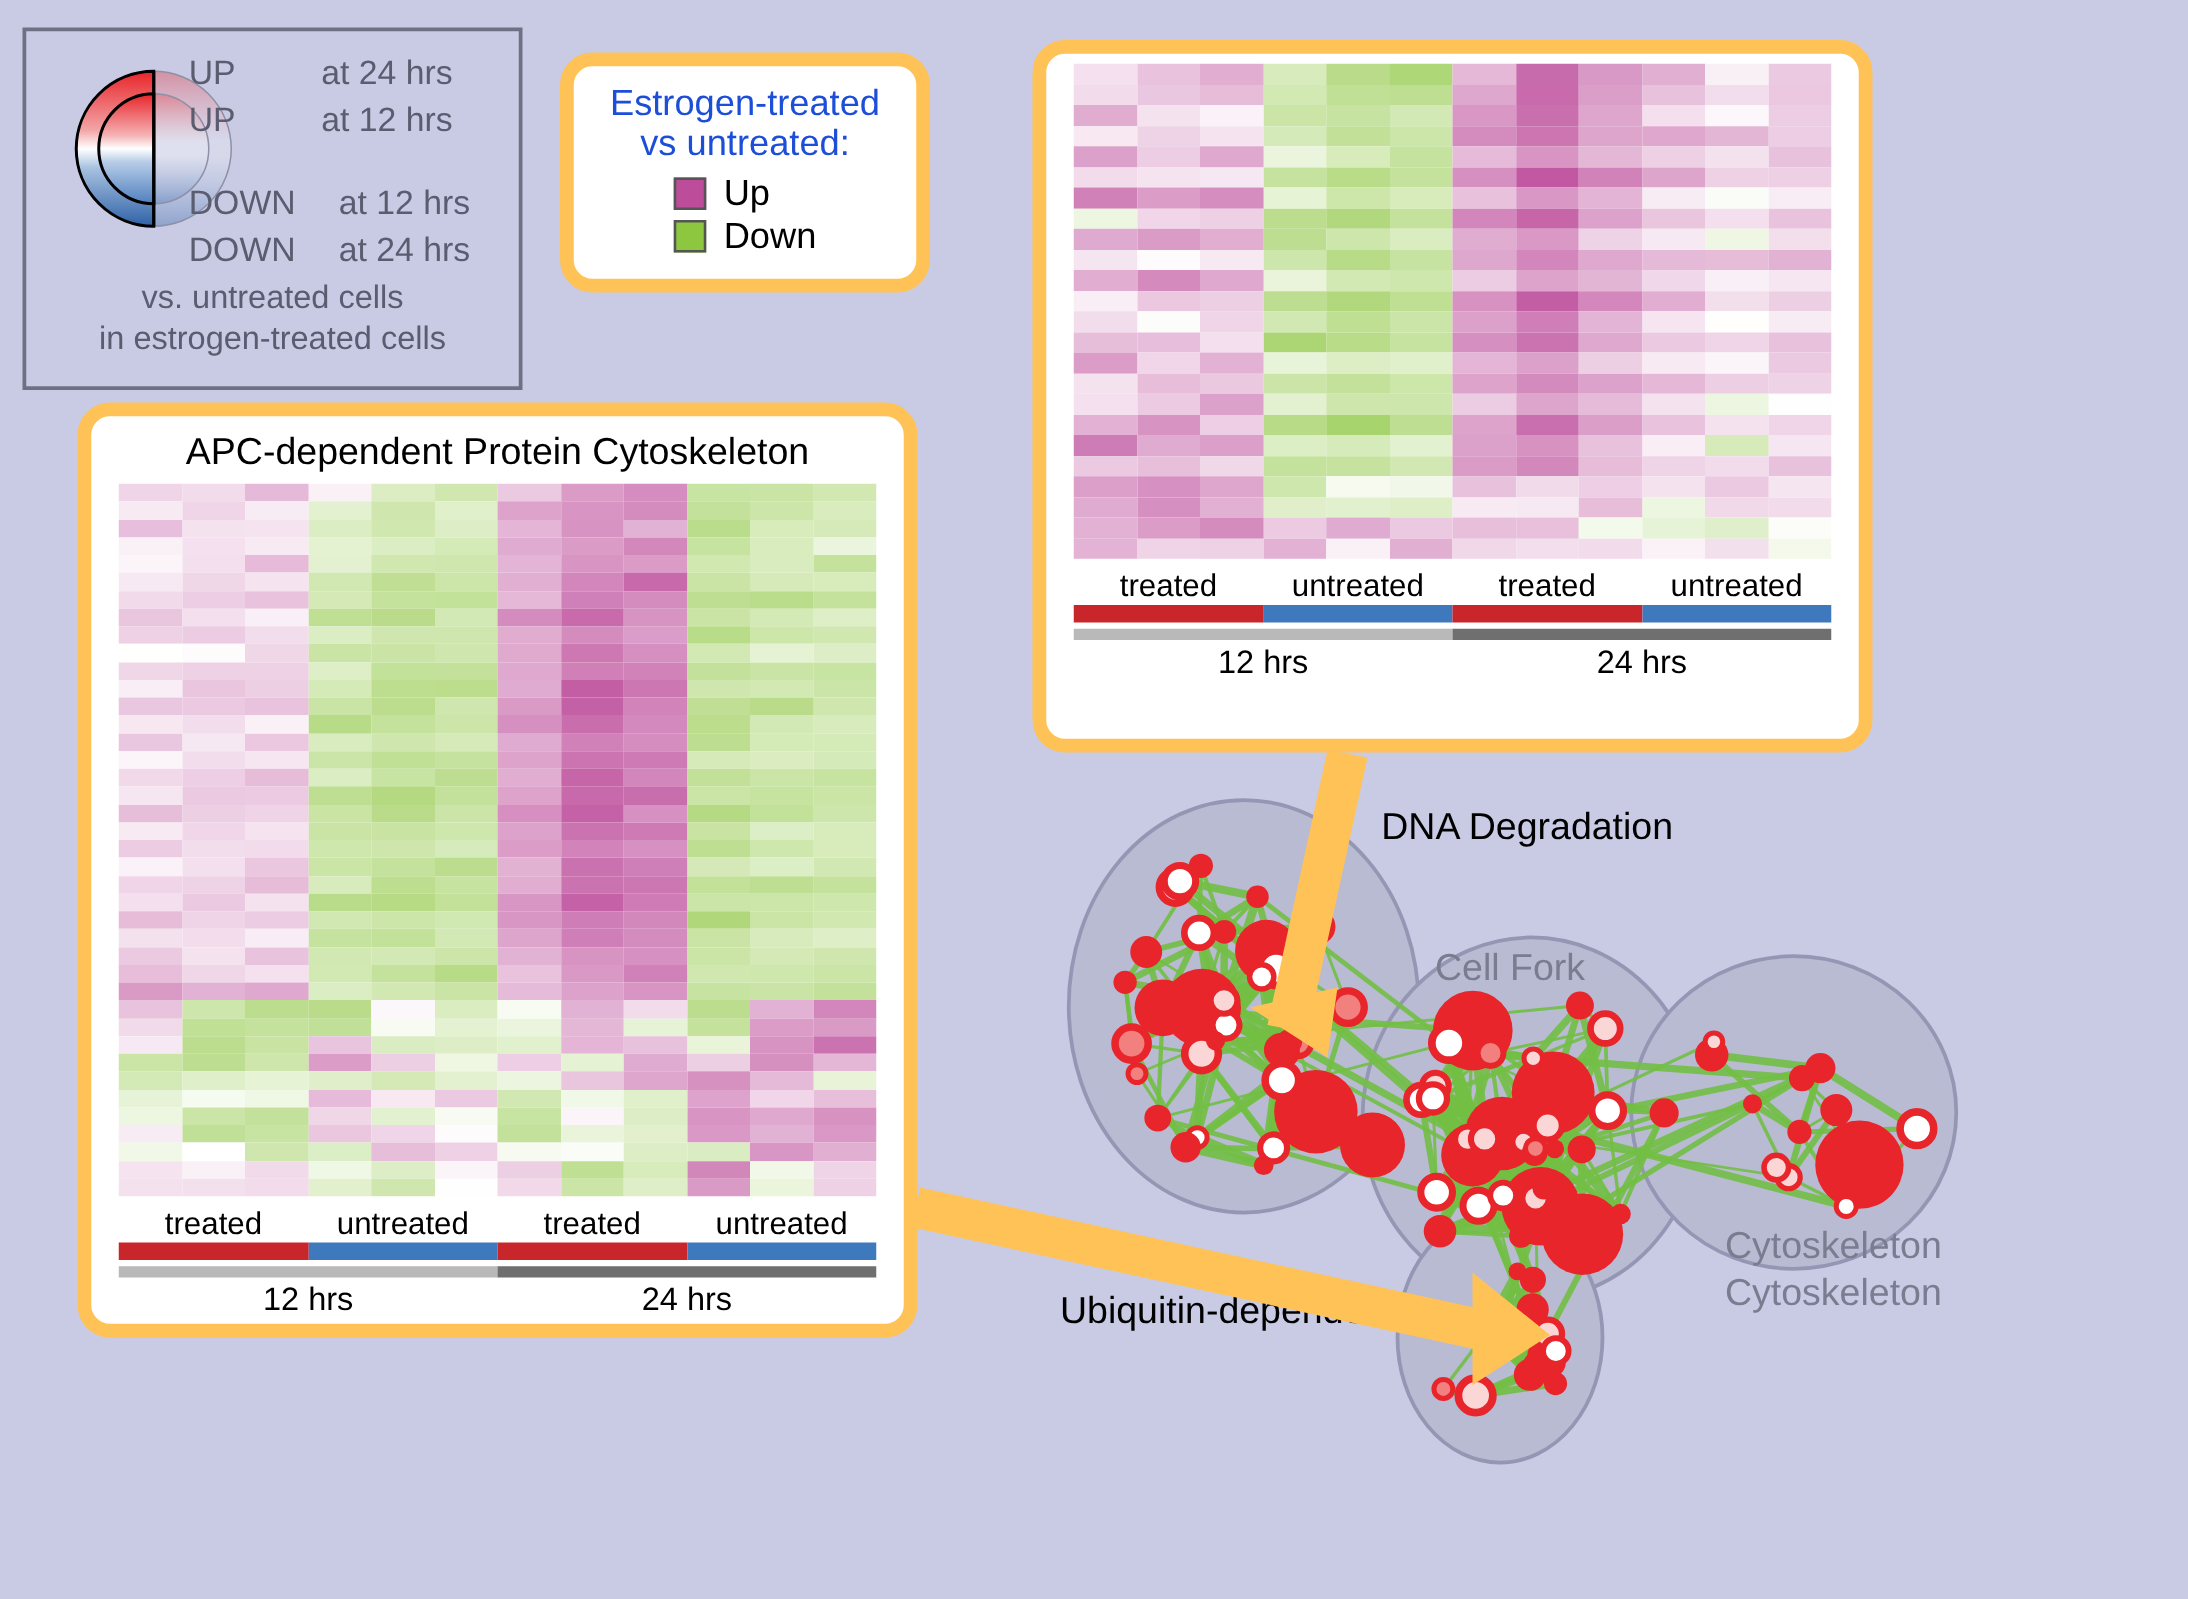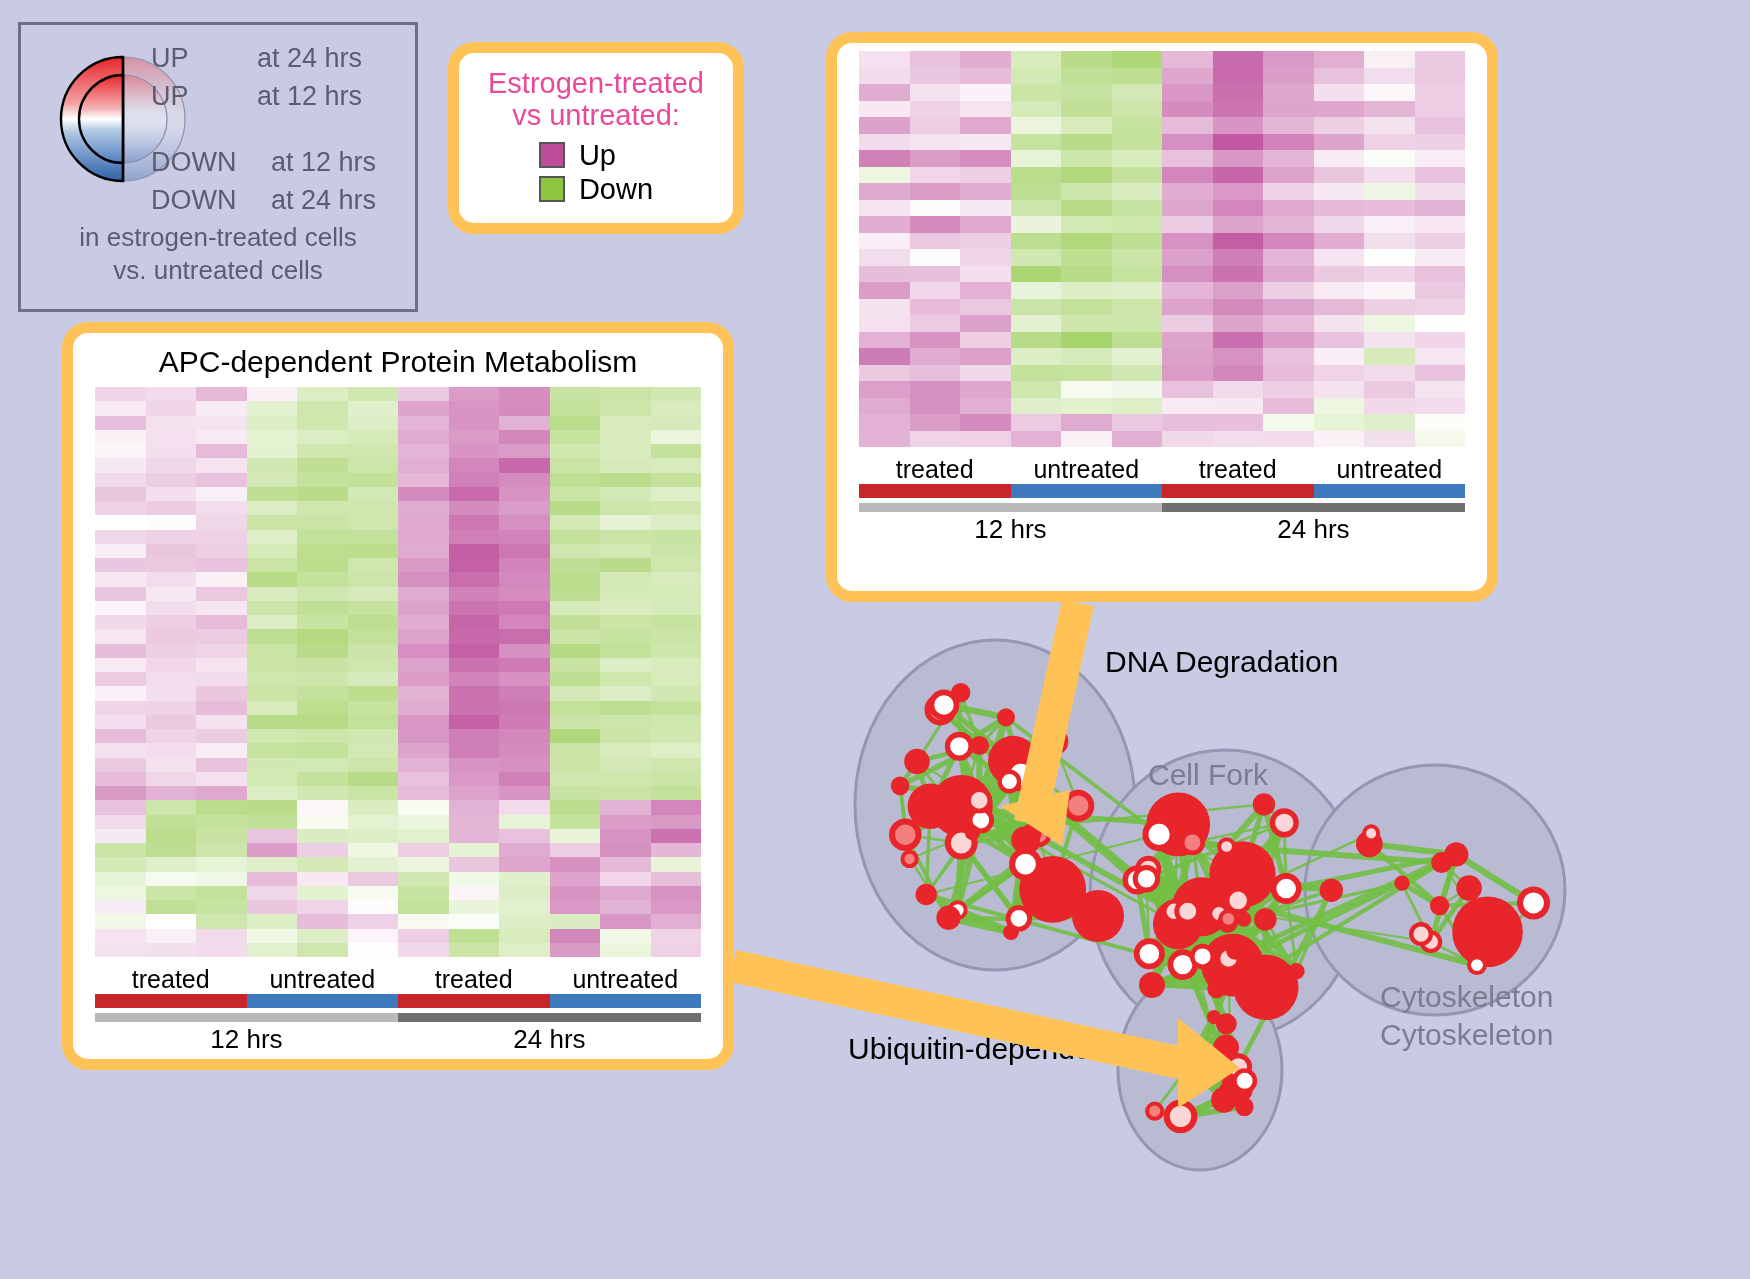--- a/index.html
+++ b/index.html
@@ -31,21 +31,21 @@
   .panel{
     background:#ffffff;
     border:11px solid #ffc257;
     border-radius:26px;
     box-sizing:border-box;
   }
 
   
   #legend-panel{left:448px;top:42px;width:296px;height:192px;}
   #legend-inner{padding:14px 0 0 0;text-align:center;}
-  .legend-title{font-size:29px;color:#ec4899;line-height:1.12;font-weight:400;}
+  .legend-title{font-size:29px;color:#1d4ed8;line-height:1.12;font-weight:400;}
   .legend-items{margin-top:6px;display:inline-block;text-align:left;}
   .legend-item{display:flex;align-items:center;gap:14px;margin:1px 0;}
   .swatch{width:26px;height:26px;border:2px solid #555;box-sizing:border-box;display:inline-block;}
   .legend-label{font-size:29px;color:#000;}
 
   
   #rf-panel{left:826px;top:32px;width:672px;height:570px;}
   #apc-panel{left:62px;top:322px;width:672px;height:748px;}
   .hm-title{text-align:center;font-size:30px;color:#000;margin-top:12px;}
   #apc-panel .hm-title{font-size:30px;}
@@ -117,22 +117,22 @@
   <div class="key-what" style="left:130px;top:56px;">UP</div>
   <div class="key-when" style="left:236px;top:56px;">at 12 hrs</div>
 
   <div class="key-what" style="left:130px;top:122px;">DOWN</div>
   <div class="key-when" style="left:250px;top:122px;">at 12 hrs</div>
 
   <div class="key-what" style="left:130px;top:160px;">DOWN</div>
   <div class="key-when" style="left:250px;top:160px;">at 24 hrs</div>
 
   <div id="key-foot">
+    <div>vs. untreated cells</div>
     <div>in estrogen-treated cells</div>
-    <div>vs. untreated cells</div>
   </div>
 </div>
 
 <div class="abs panel" id="legend-panel">
   <div id="legend-inner">
     <div class="legend-title">Estrogen-treated</div>
     <div class="legend-title">vs untreated:</div>
     <div class="legend-items">
       <div class="legend-item">
         <span class="swatch" id="sw-up" style="background: rgb(189, 77, 155);"></span>
@@ -455,21 +455,21 @@
         <div style="background: rgb(111, 111, 111);"></div>
       </div>
     <div class="time-labels" style="margin-top:2px;">
       <span>12 hrs</span>
       <span>24 hrs</span>
     </div>
   </div>
 </div>
 
 <div class="abs panel" id="apc-panel">
-  <div class="hm-title">APC-dependent Protein Metabolism</div>
+  <div class="hm-title">APC-dependent Protein Cytoskeleton</div>
   <div style="padding:0 22px;">
     <div class="heatmap" id="hm-apc" style="height: 570px; margin-top: 8px; grid-template-columns: repeat(12, 1fr); grid-template-rows: repeat(40, 1fr);">
         <div style="background: rgb(240, 213, 232);"></div>
         <div style="background: rgb(242, 220, 235);"></div>
         <div style="background: rgb(229, 186, 216);"></div>
         <div style="background: rgb(250, 241, 247);"></div>
         <div style="background: rgb(220, 237, 196);"></div>
         <div style="background: rgb(208, 232, 176);"></div>
         <div style="background: rgb(235, 202, 225);"></div>
         <div style="background: rgb(218, 156, 199);"></div>

